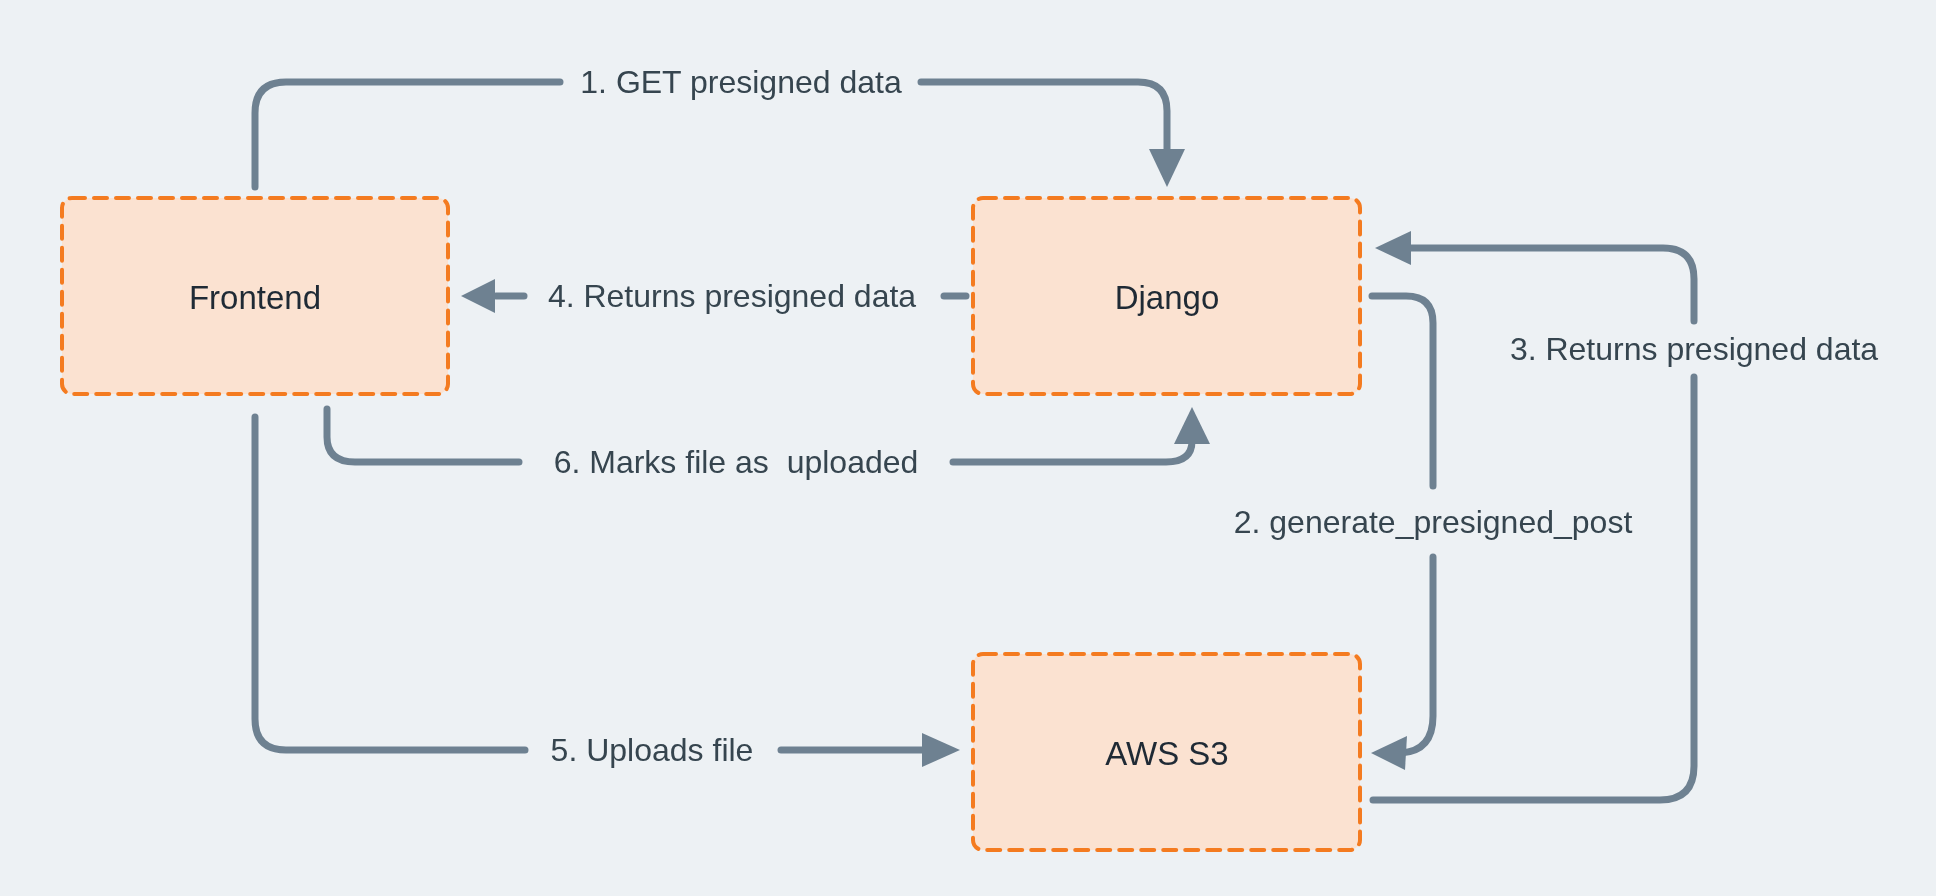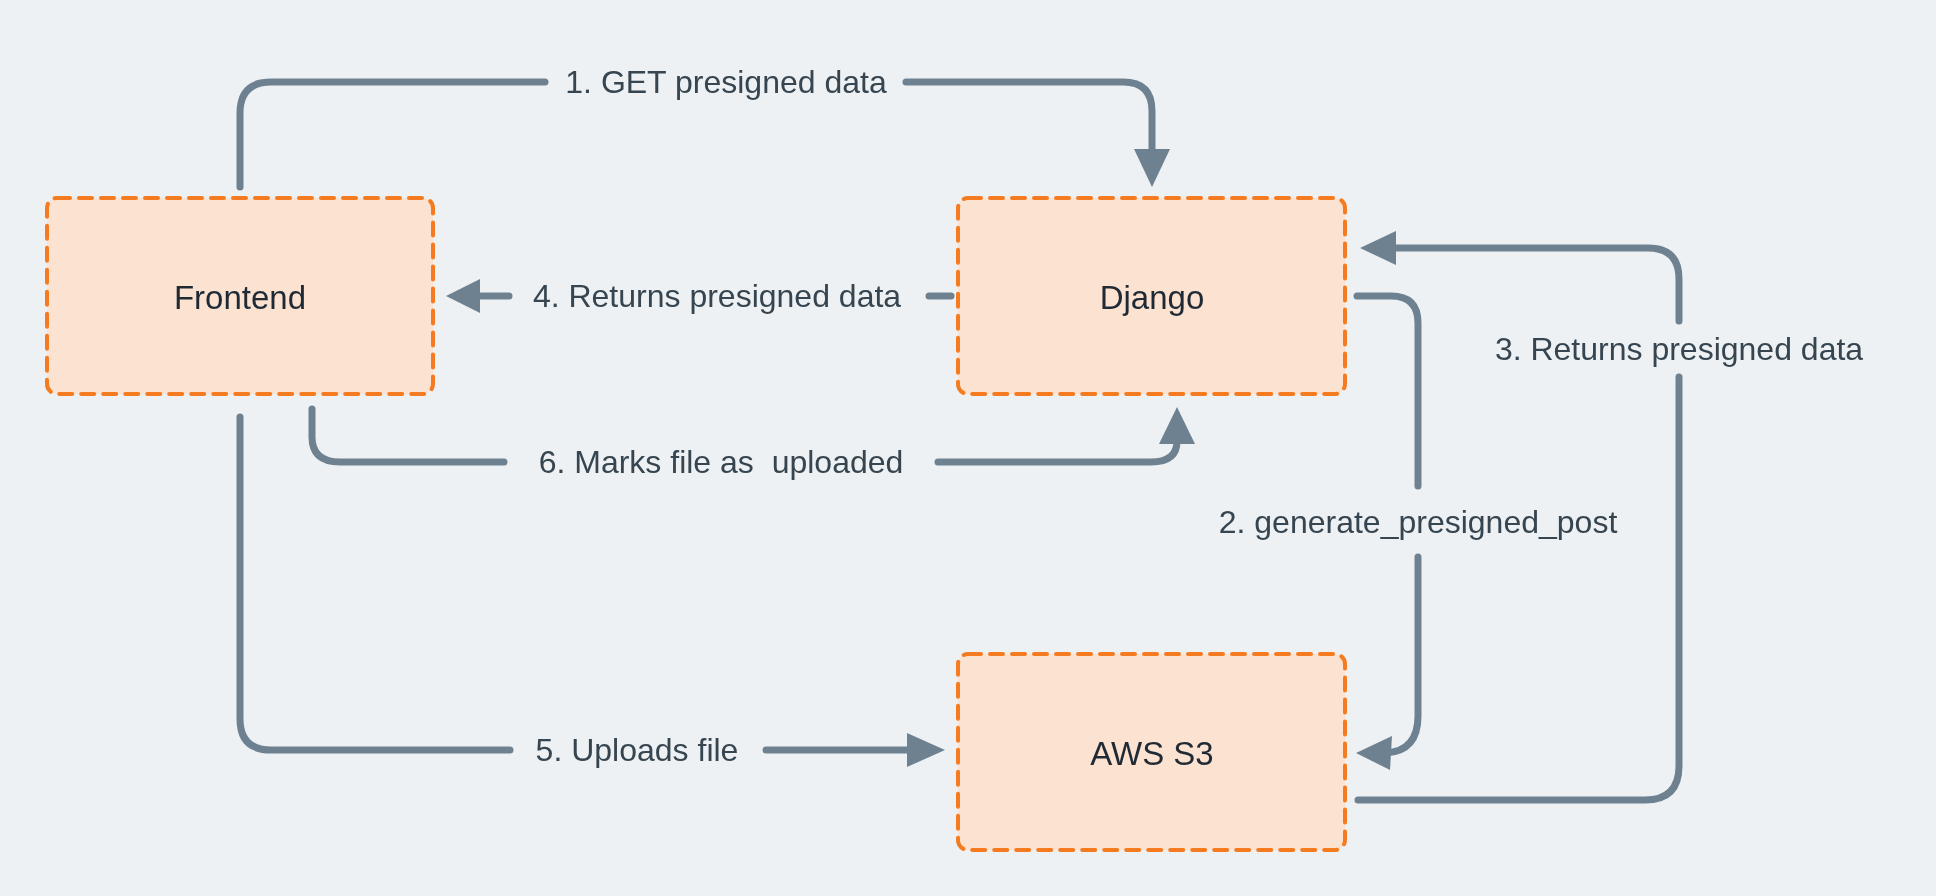--- a/index.html
+++ b/index.html
@@ -2,21 +2,21 @@
 <html><head>
 <meta charset="utf-8">
 <style>
   html, body { margin: 0; padding: 0; }
   body {
     width: 1936px; height: 896px;
     background: #EDF1F4;
     font-family: "Liberation Sans", sans-serif;
     overflow: hidden;
   }
-  .diagram-wrap { width: 1733px; height: 896px; }
+  .diagram-wrap { width: 1733px; height: 896px; padding-left: 15px; }
   svg { display: block; }
   .node-box {
     fill: #FBE2D1;
     stroke: #F47B20;
     stroke-width: 4;
     stroke-dasharray: 13 9;
     stroke-linecap: round;
   }
   .edge {
     fill: none;

